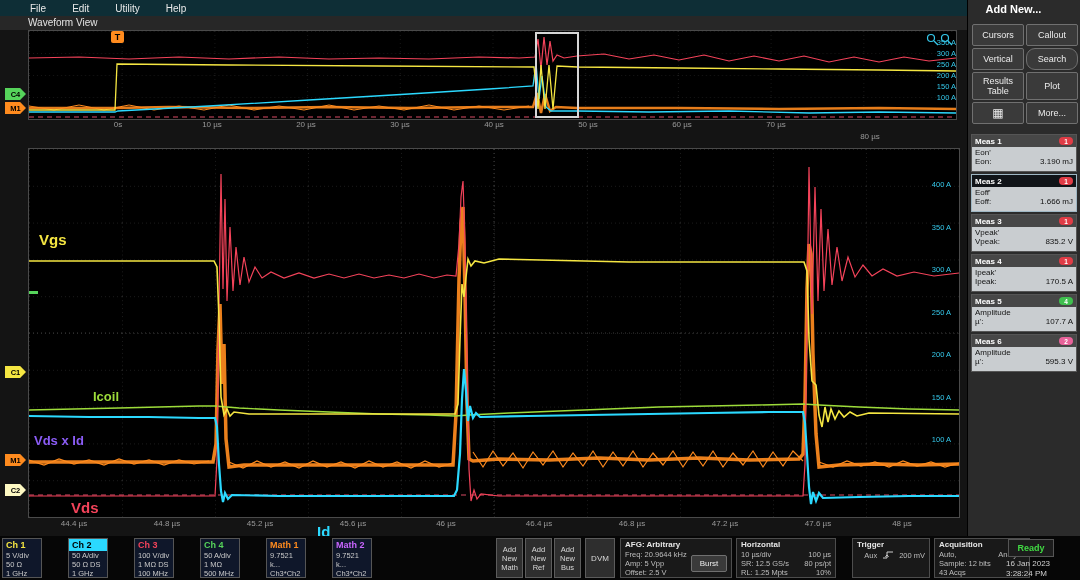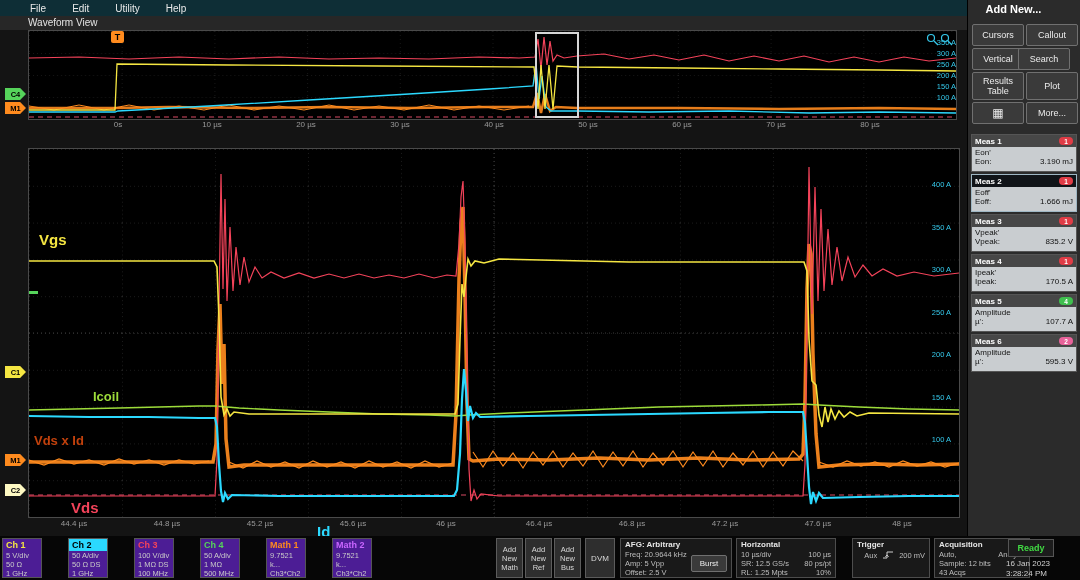--- a/index.html
+++ b/index.html
@@ -33,21 +33,21 @@
   .meas{position:absolute;left:3px;width:106px;height:38px;border:1px solid #555;box-sizing:border-box;}
   .meas-hdr{height:12px;background:#474747;display:flex;align-items:center;justify-content:space-between;padding:0 3px;}
   .meas-hdr .mname{color:#fff;font-size:8px;font-weight:bold;}
   .meas-badge{min-width:14px;height:8px;border-radius:4px;color:#fff;font-size:6.5px;font-weight:bold;display:flex;align-items:center;justify-content:center;}
   .meas-body{height:24px;background:#c9cdd0;color:#121212;font-size:8px;padding:1px 3px;box-sizing:border-box;}
   .meas-l2{display:flex;justify-content:space-between;}
   .meas.sel{border-color:#9fb7c4;}
   .meas.sel .meas-hdr{background:#101418;}
   
   #bottombar{left:0;top:536px;width:1080px;height:44px;background:#060606;z-index:5;}
-  .chbadge{position:absolute;top:2px;width:40px;height:40px;background:#4c1d95;border:1px solid #555;box-sizing:border-box;}
+  .chbadge{position:absolute;top:2px;width:40px;height:40px;background:#0f172a;border:1px solid #555;box-sizing:border-box;}
   .chbadge .hdr{height:12px;font-size:9px;font-weight:bold;padding:0 3px;line-height:12px;}
   .chbadge .ln{font-size:7.5px;color:#c9c9c9;padding:0 3px;line-height:9px;}
   .ch1 .hdr{color:#f5e642;} .ch2 .hdr{background:#2bd9ff;color:#000;} .ch3 .hdr{color:#f4435a;}
   .ch4 .hdr{color:#56d45b;} .m1 .hdr{color:#ff8b1e;} .m2 .hdr{color:#c966ff;}
   .addbtn{position:absolute;top:2px;width:27px;height:40px;background:#2e2e2e;border:1px solid #5c5c5c;color:#d8d8d8;font-size:7.5px;display:flex;flex-direction:column;align-items:center;justify-content:center;line-height:9px;box-sizing:border-box;}
   .bpanel{position:absolute;top:2px;height:40px;background:#191919;border:1px solid #4d4d4d;box-sizing:border-box;padding:1px 4px;}
   .bpanel .ttl{font-size:8px;font-weight:bold;color:#e6e6e6;line-height:10px;}
   .bpanel .row{display:flex;justify-content:space-between;font-size:7.5px;color:#bdbdbd;line-height:9px;}
   .bpanel .l{font-size:7.5px;color:#bdbdbd;line-height:9px;}
   #ready{position:absolute;left:1008px;top:3px;width:44px;height:16px;background:#1c1c1c;border:1px solid #555;color:#41d843;font-weight:bold;font-size:9px;display:flex;align-items:center;justify-content:center;}
@@ -103,21 +103,21 @@
   <span class="axis-lab abs" style="left:922px;top:93px;">100 A</span>
 
   <span class="time-lab abs" style="left:96px;top:120px;">0s</span>
   <span class="time-lab abs" style="left:190px;top:120px;">10 µs</span>
   <span class="time-lab abs" style="left:284px;top:120px;">20 µs</span>
   <span class="time-lab abs" style="left:378px;top:120px;">30 µs</span>
   <span class="time-lab abs" style="left:472px;top:120px;">40 µs</span>
   <span class="time-lab abs" style="left:566px;top:120px;">50 µs</span>
   <span class="time-lab abs" style="left:660px;top:120px;">60 µs</span>
   <span class="time-lab abs" style="left:754px;top:120px;">70 µs</span>
-  <span class="time-lab abs" style="left:848px;top:120px;">80 µs</span>
+  <span class="time-lab abs" style="left:848px;top:132px;">80 µs</span>
 
   <div id="zoombar">
     <span class="lab">Horizontal Zoom Scale</span>
     <span class="val">400.00 ns/div</span>
     <span class="zbtn">◄</span>
     <span class="zbtn">►</span>
     <span class="dim">(25.00x zoom)</span>
     <span class="lab" style="margin-left:14px;">Vertical Zoom</span>
     <span class="val">1.00</span>
     <span class="zbtn">◄</span>
@@ -140,21 +140,21 @@
       <path fill="none" stroke="#ff8b1e" stroke-width="1.2" d="M0,311 L15,316 L30,310 L45,315 L60,311 L75,316 L90,310 L105,315 L120,311 L135,316 L150,311 L165,315 L180,312 M200,313 L214,319 L228,312 L242,318 L256,313 L270,319 L284,312 L298,318 L312,313 L326,319 L340,312 L354,318 L368,313 L382,319 L396,312 L410,318 L424,314 M444,303 L454,318 L464,302 L474,317 L484,304 L494,319 L504,303 L514,316 L524,302 L534,318 L544,304 L554,317 L564,302 L574,318 L584,303 L594,317 L604,302 L614,318 L624,304 L634,316 L644,302 L654,318 L664,303 L674,317 L684,302 L694,318 L704,304 L714,316 L724,302 L734,318 L744,303 L754,317 L764,302 L774,312 M790,313 L804,318 L818,312 L832,317 L846,313 L860,318 L874,312 L888,317 L902,313 L916,318 L930,314"></path>
       <path fill="none" stroke="#ff8b1e" stroke-width="3.5" opacity="0.92" d="M0,313 L184,313 L187,295 L189,200 L191,155 L193,235 L195,195 L197,290 L200,318 L215,316 L280,316 L350,316 L424,316 L427,265 L430,130 L432,75 L434,58 L436,145 L438,255 L440,310 L444,312 L470,310 L520,311 L570,309 L620,311 L670,309 L720,311 L770,310 L774,305 L776,250 L778,140 L780,95 L782,105 L784,205 L787,285 L790,318 L810,316 L850,315 L890,316 L930,315"></path>
       <path fill="none" stroke="#9ddc3a" stroke-width="1.4" d="M0,261 L90,259 L170,257 L186,257 L210,259 L250,261 L300,263 L350,265 L400,266 L426,267 L440,266 L480,264 L530,262 L580,260 L630,258 L680,257 L730,256 L774,255 L790,256 L830,258 L880,260 L930,261"></path>
       <path fill="none" stroke="#f4435a" stroke-width="1.2" d="M0,347 L186,347 L188,310 L190,160 L192,25 L194,140 L196,50 L198,152 L201,78 L204,142 L207,98 L211,136 L215,108 L220,133 L226,118 L233,129 L242,123 L255,129 L270,124 L285,129 L300,125 L315,129 L330,125 L345,129 L360,126 L375,129 L390,125 L405,129 L418,126 L427,127 L430,95 L432,48 L434,32 L436,95 L438,210 L440,320 L442,352 L445,341 L448,350 L452,345 L470,347 L600,347 L700,347 L774,347 L776,315 L778,170 L780,18 L783,165 L786,38 L789,152 L792,60 L795,142 L799,80 L803,136 L808,98 L813,132 L819,108 L826,128 L834,116 L843,127 L854,120 L868,127 L885,123 L905,127 L930,124"></path>
       <path fill="none" stroke="#2bd9ff" stroke-width="2.2" d="M0,267 L60,268 L120,268 L170,269 L186,269 L188,278 L190,315 L192,342 L194,353 L196,344 L199,350 L203,346 L250,347 L350,347 L425,347 L428,341 L431,305 L433,250 L435,220 L437,242 L439,272 L441,257 L444,269 L447,264 L451,268 L500,267 L560,266 L620,265 L680,264 L740,263 L774,263 L776,274 L778,305 L780,338 L782,355 L784,343 L787,352 L790,344 L794,349 L830,348 L880,347 L930,347"></path>
       <path fill="none" stroke="#f5e642" stroke-width="1.6" d="M0,112 L185,112 L188,118 L190,170 L192,248 L195,266 L198,260 L201,267 L205,263 L220,265 L300,265 L426,265 L429,255 L431,190 L433,135 L435,148 L437,128 L439,110 L442,117 L446,112 L455,114 L470,110 L600,113 L775,113 L778,122 L780,190 L783,232 L787,236 L790,266 L793,278 L796,258 L799,273 L802,260 L806,270 L810,262 L815,268 L821,263 L828,267 L840,264 L930,265"></path>
       <rect x="0" y="142" width="9" height="3" fill="#56d45b"></rect>
     </svg>
     <div class="trace-lab" style="left:10px;top:82px;color:#f5e642;font-size:15px;">Vgs</div>
     <div class="trace-lab" style="left:64px;top:240px;color:#9ddc3a;font-size:13px;">Icoil</div>
-    <div class="trace-lab" style="left:5px;top:284px;color:#c2410c;font-size:13px;">Vds x Id</div>
+    <div class="trace-lab" style="left:5px;top:284px;color:#8b5cf6;font-size:13px;">Vds x Id</div>
     <div class="trace-lab" style="left:42px;top:350px;color:#f4435a;font-size:15px;">Vds</div>
     <div class="trace-lab" style="left:288px;top:350px;color:#2bd9ff;font-size:15px;margin-top:24px;">Id</div>
     <span class="axis-lab abs" style="left:888px;top:31px;">400 A</span>
     <span class="axis-lab abs" style="left:888px;top:74px;">350 A</span>
     <span class="axis-lab abs" style="left:888px;top:116px;">300 A</span>
     <span class="axis-lab abs" style="left:888px;top:159px;">250 A</span>
     <span class="axis-lab abs" style="left:888px;top:201px;">200 A</span>
     <span class="axis-lab abs" style="left:888px;top:244px;">150 A</span>
     <span class="axis-lab abs" style="left:888px;top:286px;">100 A</span>
   </div>
@@ -172,21 +172,21 @@
   <span class="time-lab abs" style="left:610px;top:519px;">46.8 µs</span>
   <span class="time-lab abs" style="left:703px;top:519px;">47.2 µs</span>
   <span class="time-lab abs" style="left:796px;top:519px;">47.6 µs</span>
   <span class="time-lab abs" style="left:880px;top:519px;">48 µs</span>
 
   <div id="rpanel" class="abs">
     <div id="rpanel-title">Add New...</div>
     <div class="rbtn" style="left:4px;top:24px;width:50px;height:20px;">Cursors</div>
     <div class="rbtn" style="left:58px;top:24px;width:50px;height:20px;">Callout</div>
     <div class="rbtn" style="left:4px;top:48px;width:50px;height:20px;">Vertical</div>
-    <div class="rbtn" style="left:50px;top:48px;width:50px;height:20px;">Search</div>
+    <div class="rbtn" style="left:58px;top:48px;width:50px;height:20px;border-radius:9px;">Search</div>
     <div class="rbtn" style="left:4px;top:72px;width:50px;height:26px;">Results Table</div>
     <div class="rbtn" style="left:58px;top:72px;width:50px;height:26px;">Plot</div>
     <div class="rbtn" style="left:4px;top:102px;width:50px;height:20px;font-size:12px;">▦</div>
     <div class="rbtn" style="left:58px;top:102px;width:50px;height:20px;">More...</div>
 
     <div class="meas" style="top:134px;">
       <div class="meas-hdr">
           <span class="mname">Meas 1</span>
           <span class="meas-badge" style="background:#e03c46;">1</span>
         </div>

